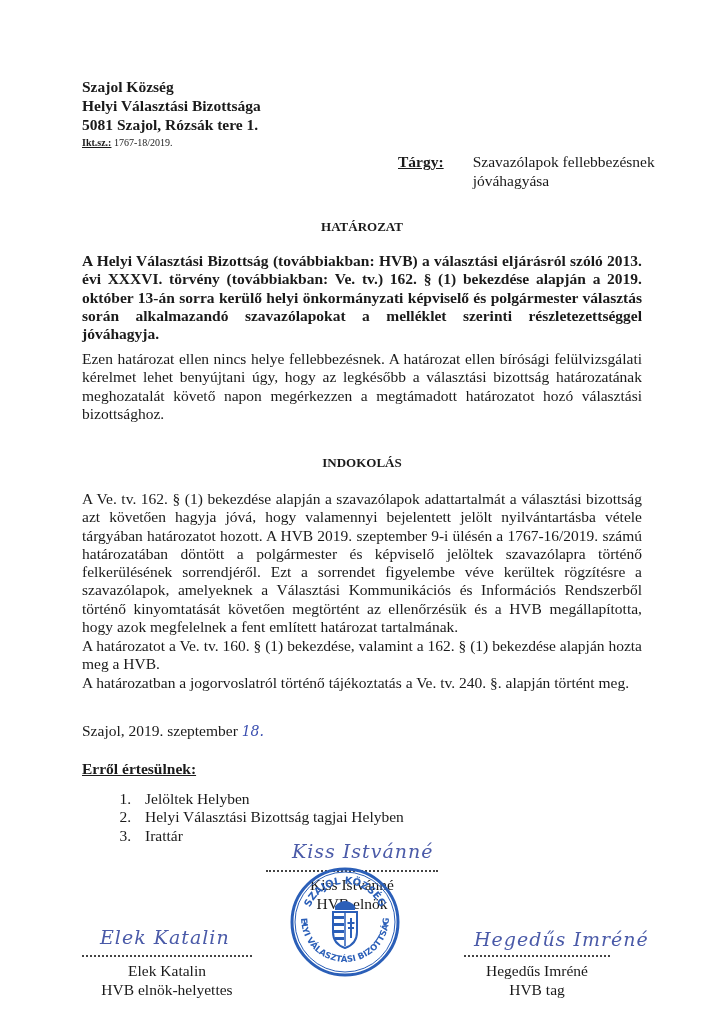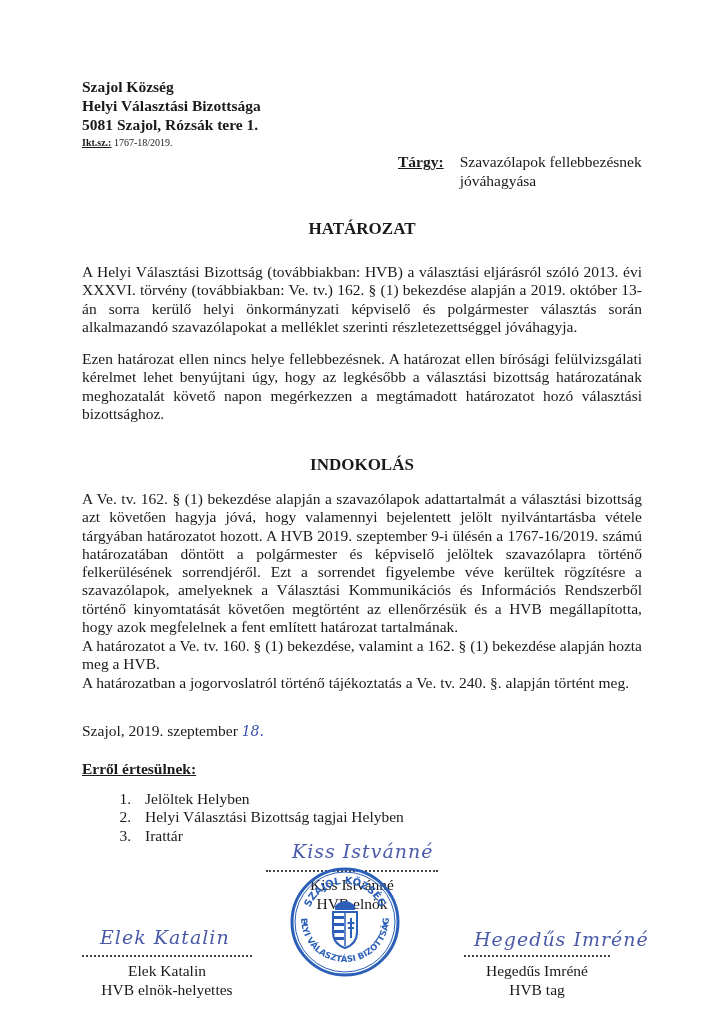--- a/index.html
+++ b/index.html
@@ -7,22 +7,22 @@
       width: 724px; height: 1024px; background: #ffffff; position: relative; overflow: hidden;
       font-family: "Liberation Serif", "DejaVu Serif", serif; color: #1a1a1a;
     }
     .page { position: absolute; left: 0; top: 0; width: 724px; height: 1024px; padding-left: 8px; }
     .abs { position: absolute; }
     .sender { left: 82px; top: 77px; font-weight: bold; font-size: 15.5px; line-height: 19px; }
     .sender .ul { }
     .ref { left: 82px; top: 137px; font-size: 10px; }
     .ref .lbl { font-weight: bold; text-decoration: underline; }
     .subject { left: 398px; top: 153px; font-size: 15.5px; line-height: 18.5px; display: flex; }
-    .subject .lbl { font-weight: bold; text-decoration: underline; margin-right: 16px; }
-    .h { left: 0; width: 724px; text-align: center; font-weight: bold; font-size: 17px; }
+    .subject .lbl { font-weight: bold; text-decoration: underline; margin-right: 29px; }
+    .h { left: 0; width: 724px; text-align: center; font-weight: bold; font-size: 13px; }
     .para { left: 82px; width: 560px; font-size: 15.5px; line-height: 18.3px; text-align: justify; margin: 0; }
     .plain { left: 82px; font-size: 15.5px; line-height: 18.3px; }
     .hand { color: #3b4fb0; font-family: "DejaVu Serif", serif; font-style: italic; font-size: 14px; }
     .notify { left: 82px; top: 760px; font-size: 15.5px; line-height: 18.5px; }
     .notify .lbl { font-weight: bold; text-decoration: underline; }
     .notify ol { margin: 11px; padding-left: 42px; }
     .notify li { padding-left: 10px; }
     .dots { border-top: 2px dotted #444; height: 0; }
     .sigtext { text-align: center; font-size: 15.5px; line-height: 19px; }
     .sigscrawl { color: #4a5aa8; font-family: "DejaVu Serif", serif; font-style: italic; font-size: 19px; letter-spacing: 1px; }
@@ -47,21 +47,21 @@
   <div class="abs subject">
     <span class="lbl">Tárgy:</span>
     <div>
       <div>Szavazólapok fellebbezésnek</div>
       <div>jóváhagyása</div>
     </div>
   </div>
 
   <div class="abs h" style="top:219px;">HATÁROZAT</div>
 
-  <p class="abs para" style="top:263px;">A Helyi Választási Bizottság (továbbiakban: HVB) a választási eljárásról szóló 2013. évi XXXVI. törvény (továbbiakban: Ve. tv.) 162. § (1) bekezdése alapján a 2019. október 13-án sorra kerülő helyi önkormányzati képviselő és polgármester választás során alkalmazandó szavazólapokat a melléklet szerinti részletezettséggel jóváhagyja.</p>
+  <p class="abs para" style="top:252px;font-weight:bold;">A Helyi Választási Bizottság (továbbiakban: HVB) a választási eljárásról szóló 2013. évi XXXVI. törvény (továbbiakban: Ve. tv.) 162. § (1) bekezdése alapján a 2019. október 13-án sorra kerülő helyi önkormányzati képviselő és polgármester választás során alkalmazandó szavazólapokat a melléklet szerinti részletezettséggel jóváhagyja.</p>
   <p class="abs para" style="top:350px;">Ezen határozat ellen nincs helye fellebbezésnek. A határozat ellen bírósági felülvizsgálati kérelmet lehet benyújtani úgy, hogy az legkésőbb a választási bizottság határozatának meghozatalát követő napon megérkezzen a megtámadott határozatot hozó választási bizottsághoz.</p>
 
   <div class="abs h" style="top:455px;">INDOKOLÁS</div>
 
   <p class="abs para" style="top:490px;">A Ve. tv. 162. § (1) bekezdése alapján a szavazólapok adattartalmát a választási bizottság azt követően hagyja jóvá, hogy valamennyi bejelentett jelölt nyilvántartásba vétele tárgyában határozatot hozott. A HVB 2019. szeptember 9-i ülésén a 1767-16/2019. számú határozatában döntött a polgármester és képviselő jelöltek szavazólapra történő felkerülésének sorrendjéről. Ezt a sorrendet figyelembe véve kerültek rögzítésre a szavazólapok, amelyeknek a Választási Kommunikációs és Információs Rendszerből történő kinyomtatását követően megtörtént az ellenőrzésük és a HVB megállapította, hogy azok megfelelnek a fent említett határozat tartalmának.</p>
   <p class="abs para" style="top:637px;">A határozatot a Ve. tv. 160. § (1) bekezdése, valamint a 162. § (1) bekezdése alapján hozta meg a HVB.</p>
   <p class="abs para" style="top:674px;">A határozatban a jogorvoslatról történő tájékoztatás a Ve. tv. 240. §. alapján történt meg.</p>
 
   <div class="abs plain" style="top:722px;">
     <span>Szajol, 2019. szeptember</span>

